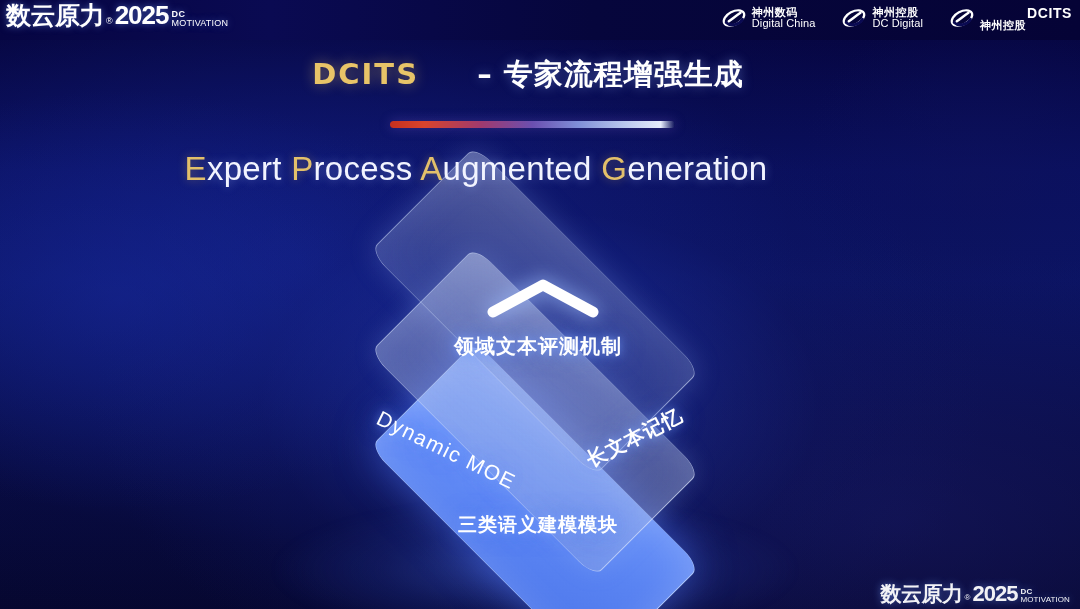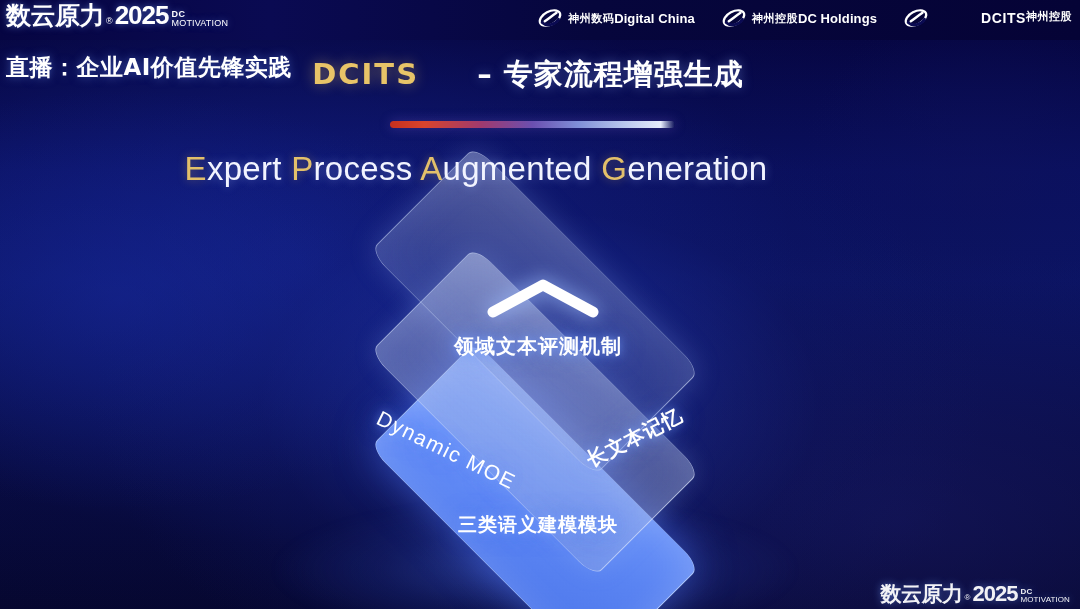--- a/index.html
+++ b/index.html
@@ -70,26 +70,26 @@
   
   .partners{
     position:absolute; right:8px; top:5px;
     display:flex; align-items:center; gap:26px; z-index:9;
   }
   .partner{ display:flex; align-items:center; gap:5px; }
   .swoosh{
     width:26px; height:26px; flex:none; position:relative;
   }
   .swoosh svg{ display:block; }
-  .p-text{ display:flex; flex-direction:row; line-height:11px; }
+  .p-text{ display:flex; flex-direction:column; line-height:11px; }
   .p-cn{
     font-size:11px; font-weight:700; color:#ffffff; letter-spacing:0.5px;
     font-family:"DejaVu Sans","Liberation Sans",sans-serif;
   }
-  .p-en{ font-size:13px; font-weight:700; color:#ffffff; letter-spacing:0.1px; }
+  .p-en{ font-size:11px; font-weight:400; color:#ffffff; letter-spacing:0.1px; }
   .p-big{ font-size:14px; font-weight:700; color:#ffffff; letter-spacing:0.6px; line-height:14px;margin-left:47px; }
 
   
   .epag-title{
     position:absolute; top:55px; left:0; width:1080px;
     text-align:center; z-index:7;
     font-size:29px; font-weight:700; white-space:nowrap;
     font-family:"DejaVu Sans","Liberation Sans",sans-serif;
     letter-spacing:1px;
     transform:translateX(-12px);
@@ -239,21 +239,20 @@
   <div class="brand-logo">
     <span class="brand-cn">数云原力</span>
     <span class="brand-reg">®</span>
     <span class="brand-year">2025</span>
     <span class="brand-dc">
       <span class="dc">DC</span>
       <span class="mot">MOTIVATION</span>
     </span>
   </div>
 
-  <div class="live-title">直播：企业AI价值先锋实践</div>
 
   <div class="partners">
 
     <div class="partner">
       <span class="swoosh">
         <svg width="26" height="26" viewBox="0 0 40 40">
           <ellipse cx="20" cy="20" rx="17" ry="10" fill="none" stroke="#ffffff" stroke-width="3.4" transform="rotate(-28 20 20)"></ellipse>
           <path d="M8 27 C 14 33, 28 31, 33 22" fill="none" stroke="#0a0a52" stroke-width="4.5" stroke-linecap="round"></path>
           <path d="M12 25 C 19 20, 24 16, 30 12" fill="none" stroke="#ffffff" stroke-width="3.8" stroke-linecap="round"></path>
         </svg>
@@ -267,21 +266,21 @@
     <div class="partner">
       <span class="swoosh">
         <svg width="26" height="26" viewBox="0 0 40 40">
           <ellipse cx="20" cy="20" rx="17" ry="10" fill="none" stroke="#ffffff" stroke-width="3.4" transform="rotate(-28 20 20)"></ellipse>
           <path d="M8 27 C 14 33, 28 31, 33 22" fill="none" stroke="#0a0a52" stroke-width="4.5" stroke-linecap="round"></path>
           <path d="M12 25 C 19 20, 24 16, 30 12" fill="none" stroke="#ffffff" stroke-width="3.8" stroke-linecap="round"></path>
         </svg>
       </span>
       <span class="p-text">
         <span class="p-cn">神州控股</span>
-        <span class="p-en">DC Holdings</span>
+        <span class="p-en">DC Digital</span>
       </span>
     </div>
 
     <div class="partner">
       <span class="swoosh">
         <svg width="26" height="26" viewBox="0 0 40 40">
           <ellipse cx="20" cy="20" rx="17" ry="10" fill="none" stroke="#ffffff" stroke-width="3.4" transform="rotate(-28 20 20)"></ellipse>
           <path d="M8 27 C 14 33, 28 31, 33 22" fill="none" stroke="#0a0a52" stroke-width="4.5" stroke-linecap="round"></path>
           <path d="M12 25 C 19 20, 24 16, 30 12" fill="none" stroke="#ffffff" stroke-width="3.8" stroke-linecap="round"></path>
         </svg>

